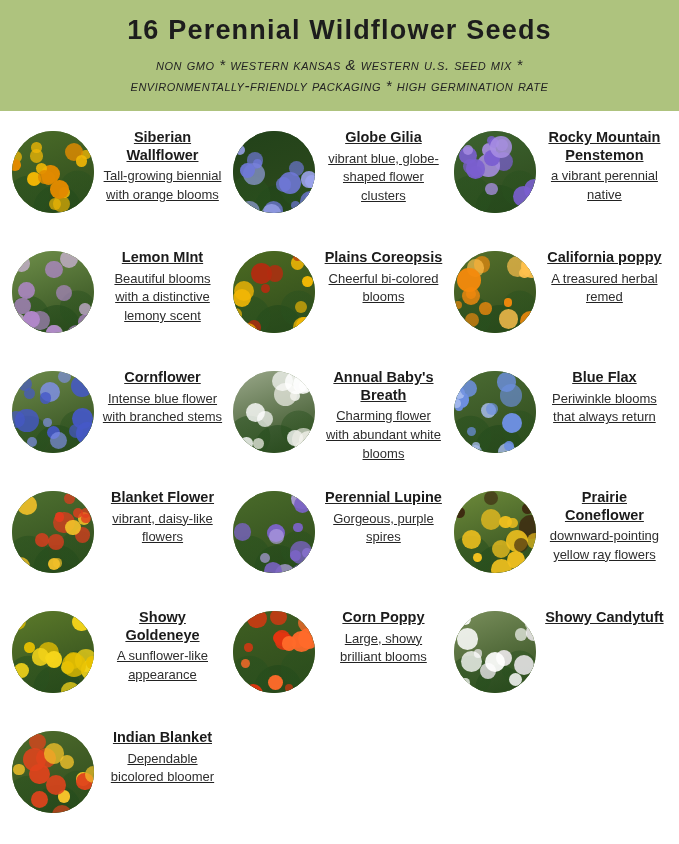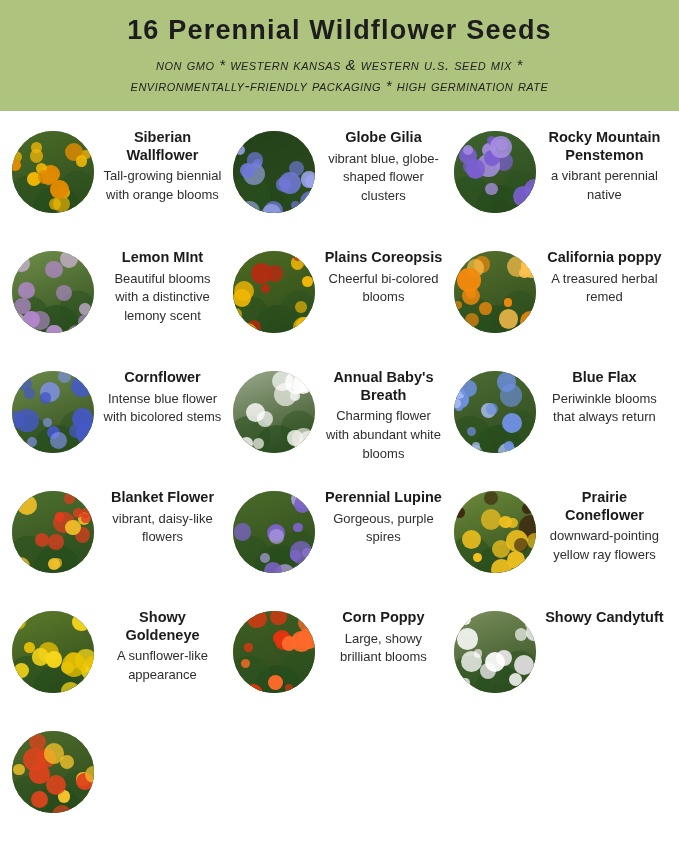--- a/index.html
+++ b/index.html
@@ -39,20 +39,21 @@
     font-variant: small-caps;
     text-transform: lowercase;
   }
   .header-sub span { display: block; font-style: italic; }
 
   
   .grid {
     padding: 10px 8px 0 8px;
     display: flex;
     flex-wrap: wrap;
+    text-decoration: underline;
   }
   .cell {
     width: 33.33%;
     box-sizing: border-box;
     display: flex;
     align-items: flex-start;
     padding: 6px 4px 6px 4px;
     min-height: 120px;
   }
   .thumb {
@@ -285,21 +286,21 @@
         <div class="dot" style="width: 10.1678px; height: 10.1678px; left: -2.73342px; top: 6.88879px; background: rgb(128, 144, 232); opacity: 0.79;"></div>
         <div class="dot" style="width: 23.0055px; height: 23.0055px; left: 63.7579px; top: 50.5211px; background: rgb(69, 88, 200); opacity: 0.94;"></div>
         <div class="dot" style="width: 14.5598px; height: 14.5598px; left: 5.7869px; top: 5.50646px; background: rgb(69, 88, 200); opacity: 0.68;"></div>
         <div class="dot" style="width: 8.35548px; height: 8.35548px; left: 31.4845px; top: 46.9724px; background: rgb(128, 144, 232); opacity: 0.68;"></div>
         <div class="dot" style="width: 23.519px; height: 23.519px; left: 3.44514px; top: 37.4945px; background: rgb(69, 88, 200); opacity: 0.81;"></div>
         <div class="dot" style="width: 16.8736px; height: 16.8736px; left: -3.81645px; top: 39.4873px; background: rgb(69, 88, 200); opacity: 0.69;"></div>
         <div class="dot" style="width: 17.3117px; height: 17.3117px; left: 37.9234px; top: 60.4379px; background: rgb(128, 144, 232); opacity: 0.68;"></div>
       </div>
       <div class="txt">
         <div class="name">Cornflower</div>
-        <div class="desc">Intense blue flower with bicolored stems</div>
+        <div class="desc">Intense blue flower with branched stems</div>
       </div>
     </div>
     <div class="cell">
       <div class="thumb" style="background: rgb(154, 168, 138);">
         <div class="sky" style="background: linear-gradient(160deg, rgb(154, 168, 138) 0%, rgb(46, 74, 28) 100%);"></div>
         <div class="leafy"></div>
         <div class="dot" style="width: 17.5059px; height: 17.5059px; left: 66.3197px; top: 60.2156px; background: rgb(239, 239, 231); opacity: 0.83;"></div>
         <div class="dot" style="width: 19.2498px; height: 19.2498px; left: 13.2466px; top: 31.5616px; background: rgb(255, 255, 255); opacity: 0.8;"></div>
         <div class="dot" style="width: 12.6894px; height: 12.6894px; left: 7.33961px; top: 65.9555px; background: rgb(255, 255, 255); opacity: 0.8;"></div>
         <div class="dot" style="width: 9.80432px; height: 9.80432px; left: 2.62324px; top: 69.3761px; background: rgb(239, 239, 231); opacity: 0.95;"></div>
@@ -516,14 +517,18 @@
         <div class="dot" style="width: 20.0038px; height: 20.0038px; left: 23.8444px; top: 17.2077px; background: rgb(224, 67, 28); opacity: 0.82;"></div>
         <div class="dot" style="width: 17.388px; height: 17.388px; left: 64.4405px; top: 41.879px; background: rgb(224, 67, 28); opacity: 0.94;"></div>
         <div class="dot" style="width: 17.3961px; height: 17.3961px; left: 72.9872px; top: 34.4249px; background: rgb(245, 195, 42); opacity: 0.7;"></div>
         <div class="dot" style="width: 23.4705px; height: 23.4705px; left: 10.5313px; top: 16.5233px; background: rgb(224, 67, 28); opacity: 0.88;"></div>
         <div class="dot" style="width: 22.8319px; height: 22.8319px; left: 71.6158px; top: 66.316px; background: rgb(224, 67, 28); opacity: 0.69;"></div>
         <div class="dot" style="width: 14.1814px; height: 14.1814px; left: 47.6264px; top: 23.3214px; background: rgb(245, 195, 42); opacity: 0.78;"></div>
         <div class="dot" style="width: 19.9131px; height: 19.9131px; left: -1.91616px; top: 72.7517px; background: rgb(224, 67, 28); opacity: 0.7;"></div>
         <div class="dot" style="width: 16.9883px; height: 16.9883px; left: 19.2374px; top: 60.3033px; background: rgb(224, 67, 28); opacity: 0.92;"></div>
         <div class="dot" style="width: 20.7063px; height: 20.7063px; left: 31.7788px; top: 12.1221px; background: rgb(245, 195, 42); opacity: 0.75;"></div>
       </div>
+      <div class="txt">
+        <div class="name">Indian Blanket</div>
+        <div class="desc">Dependable bicolored bloomer</div>
+      </div>
     </div>
   </div>
 
 </body></html>

